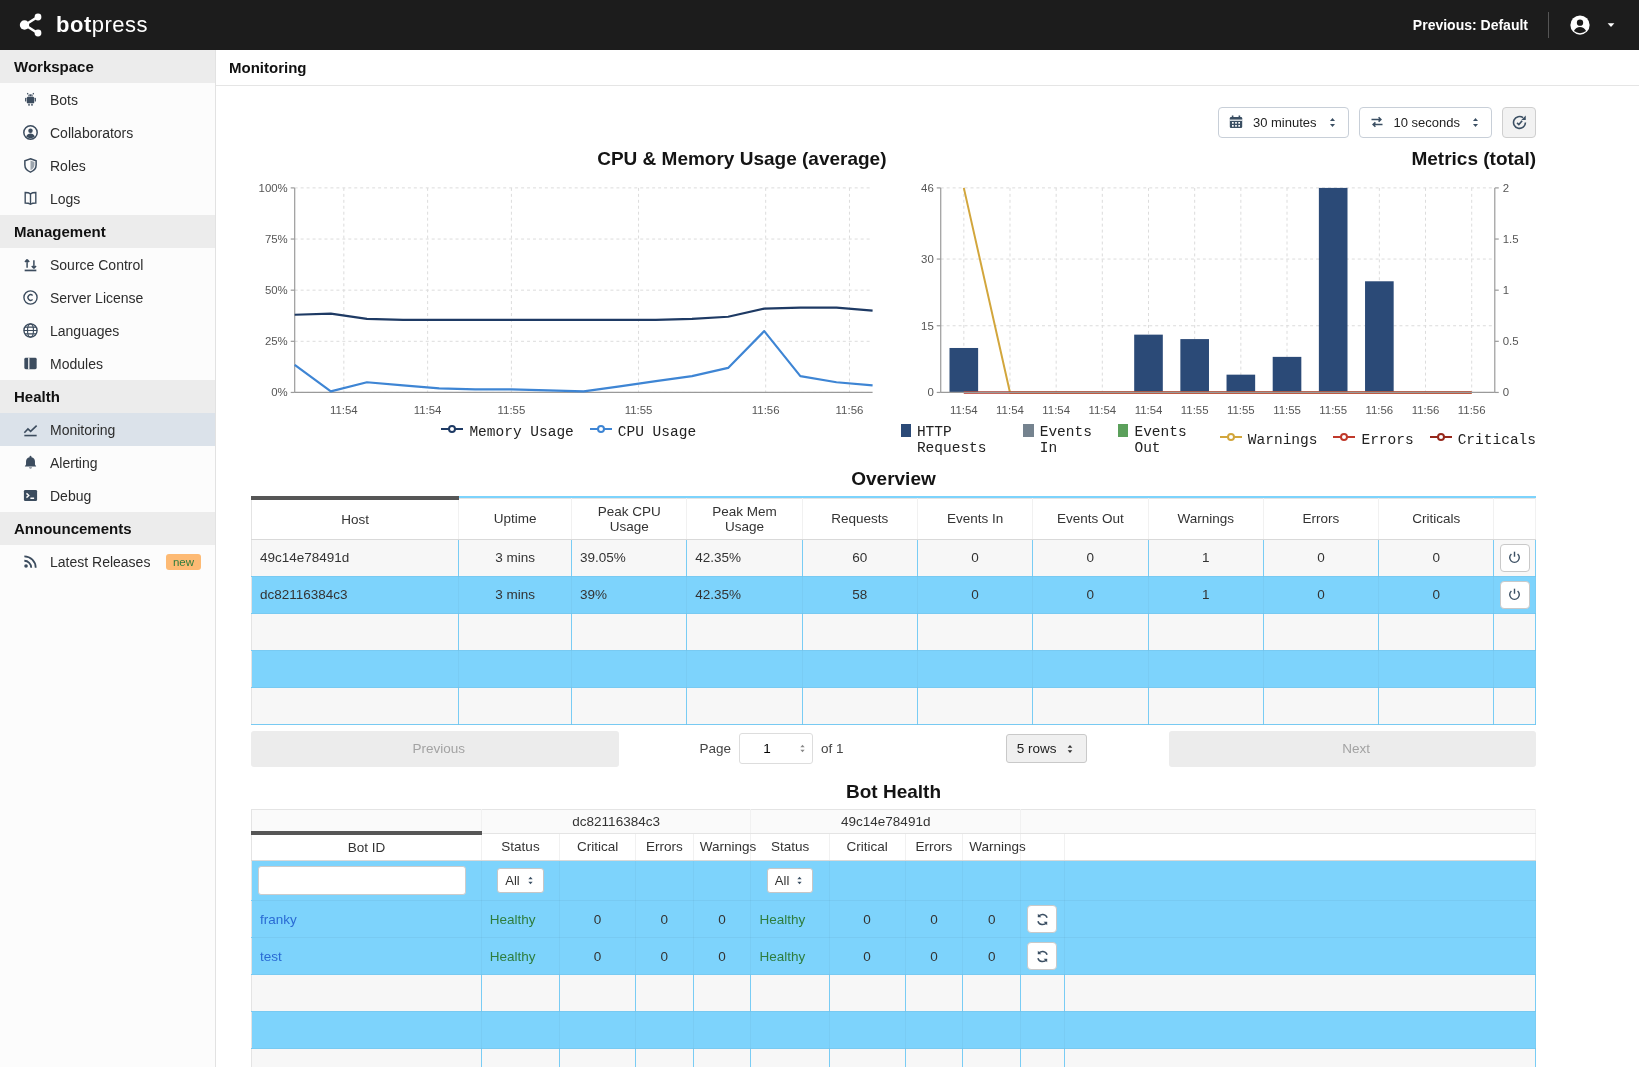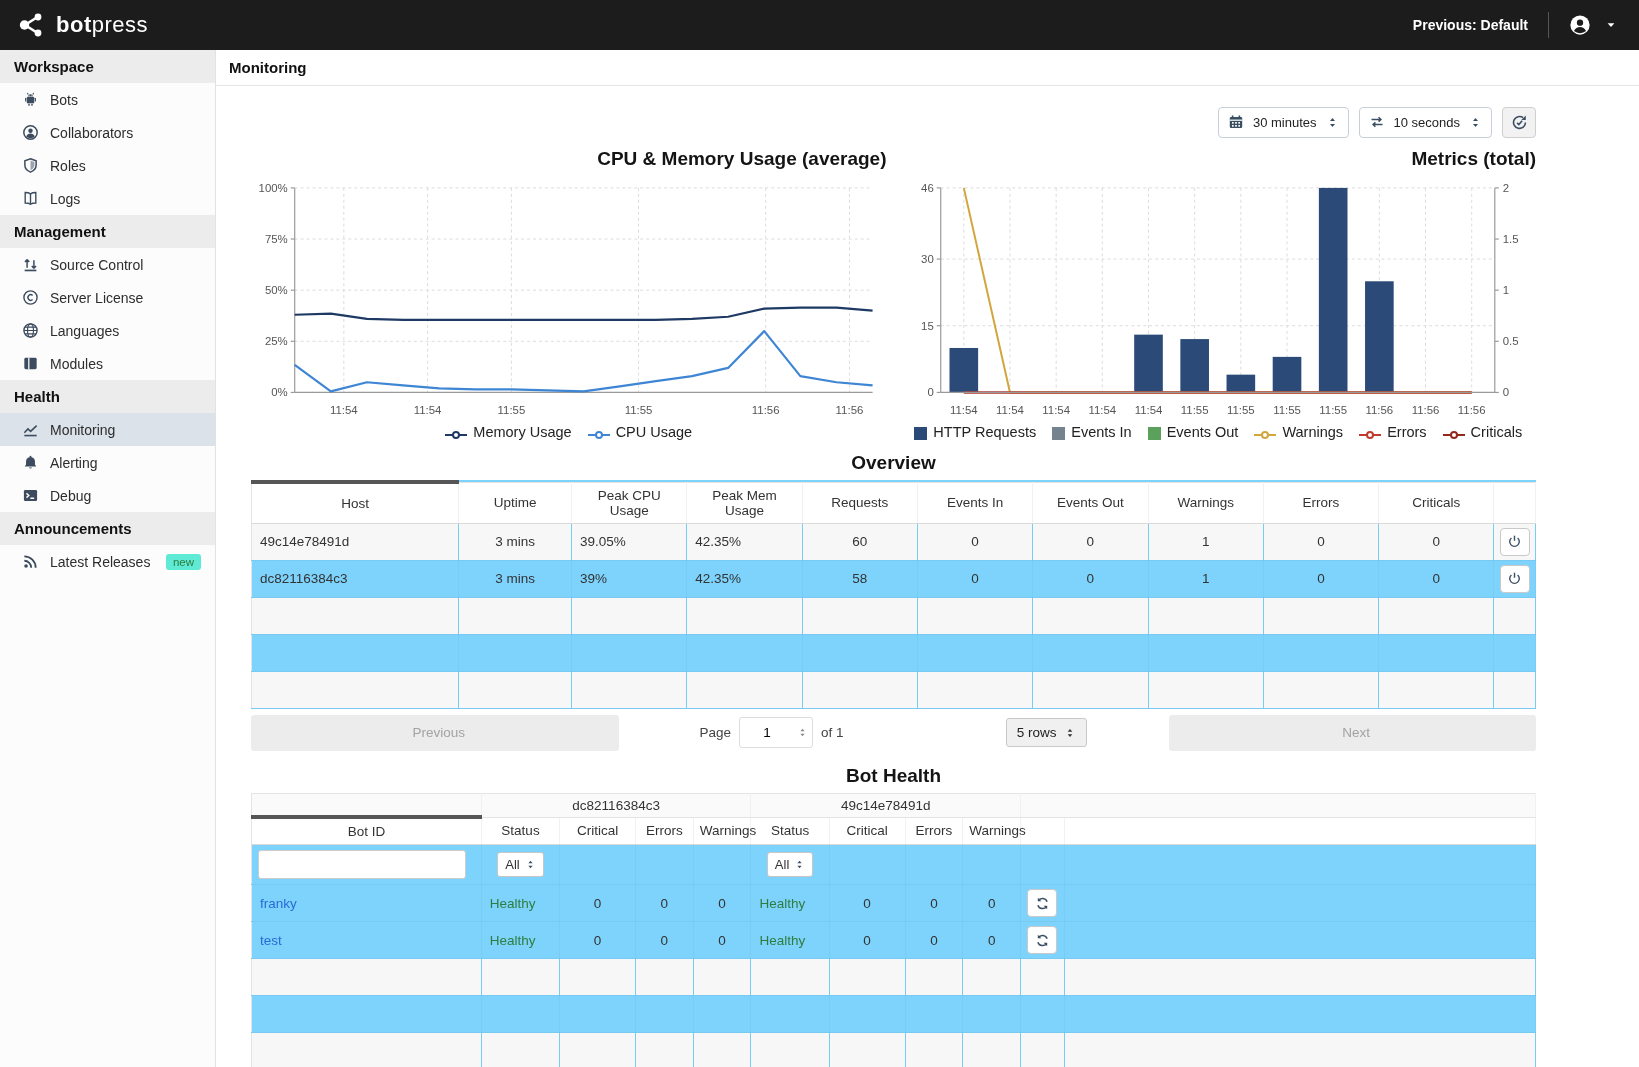--- a/index.html
+++ b/index.html
@@ -21,21 +21,21 @@
 
   
   .shell { display:flex; height:1017px; }
   .sidebar { width:216px; flex:0 0 216px; background:#fcfcfc; border-right:1px solid #e2e2e2; }
   .side-header { background:#ececec; font-weight:bold; font-size:15px; color:#111;
     padding:7px 14px; height:33px; display:flex; align-items:center; }
   .side-item { display:flex; align-items:center; gap:11px; padding:0 14px 0 22px; height:33px;
     font-size:14px; color:#2d2d2d; cursor:pointer; }
   .side-item .icn { width:17px; height:17px; color:#3c4c5e; display:inline-flex; flex:0 0 17px; }
   .side-item.selected { background:#dbe2ea; }
-  .badge-new { margin-left:auto; background:#5eead4; color:#2e7d3e; font-size:11.5px;
+  .badge-new { margin-left:auto; background:#fdba74; color:#2e7d3e; font-size:11.5px;
     border-radius:3px; padding:2px 7px; }
 
   main { flex:1; display:flex; flex-direction:column; background:#fff; overflow:hidden; }
   .page-title-bar { height:36px; border-bottom:1px solid #e5e5e5; display:flex; align-items:center;
     padding-left:13px; font-weight:bold; font-size:15px; color:#111; flex:0 0 36px; }
   .content { width:1285px; margin-left:35px; }
 
   
   .controls { display:flex; justify-content:flex-end; align-items:center; gap:10px; margin-top:20px; height:32px; }
   .select-box { display:inline-flex; align-items:center; gap:9px; border:1px solid #c8cfd8;
@@ -49,21 +49,21 @@
   
   .charts-row { display:flex; gap:14px; margin-top:8px; }
   .chart { flex:1 1 50%; }
   .chart h3 { text-align:right; font-size:19px; color:#141414; margin:2px 0 4px; }
   .chart svg.plot { width:100%; display:block; }
   .grid { stroke:#dcdcdc; stroke-dasharray:3 3; stroke-width:1; }
   .ax { stroke:#9a9a9a; stroke-width:1.2; }
   .tick-lbl { font-size:11.5px; fill:#555; font-family:"Liberation Sans",sans-serif; }
   .legend { display:flex; justify-content:center; align-items:center; gap:16px; margin-top:2px;
     font-size:14.5px; color:#222; }
-  .leg-item { display:inline-flex; align-items:flex-end; gap:6px; }
+  .leg-item { display:inline-flex; align-items:flex-start; gap:6px;font-family:Liberation Mono, monospace; }
   .leg-sq { width:13px; height:13px; display:inline-block; }
   .leg-line { display:inline-flex; }
 
   
   .sect-title { text-align:center; font-size:19px; font-weight:bold; color:#141414; margin:12px 0 6px; }
 
   
   table.rt { width:100%; border-collapse:collapse; table-layout:fixed; border:1px solid #e4e4e4;
     font-size:13.5px; color:#333; background:#7dd3fc; }
   .rt th { font-weight:normal; padding:5px 6px; border-bottom:1px solid #d9d9d9;

